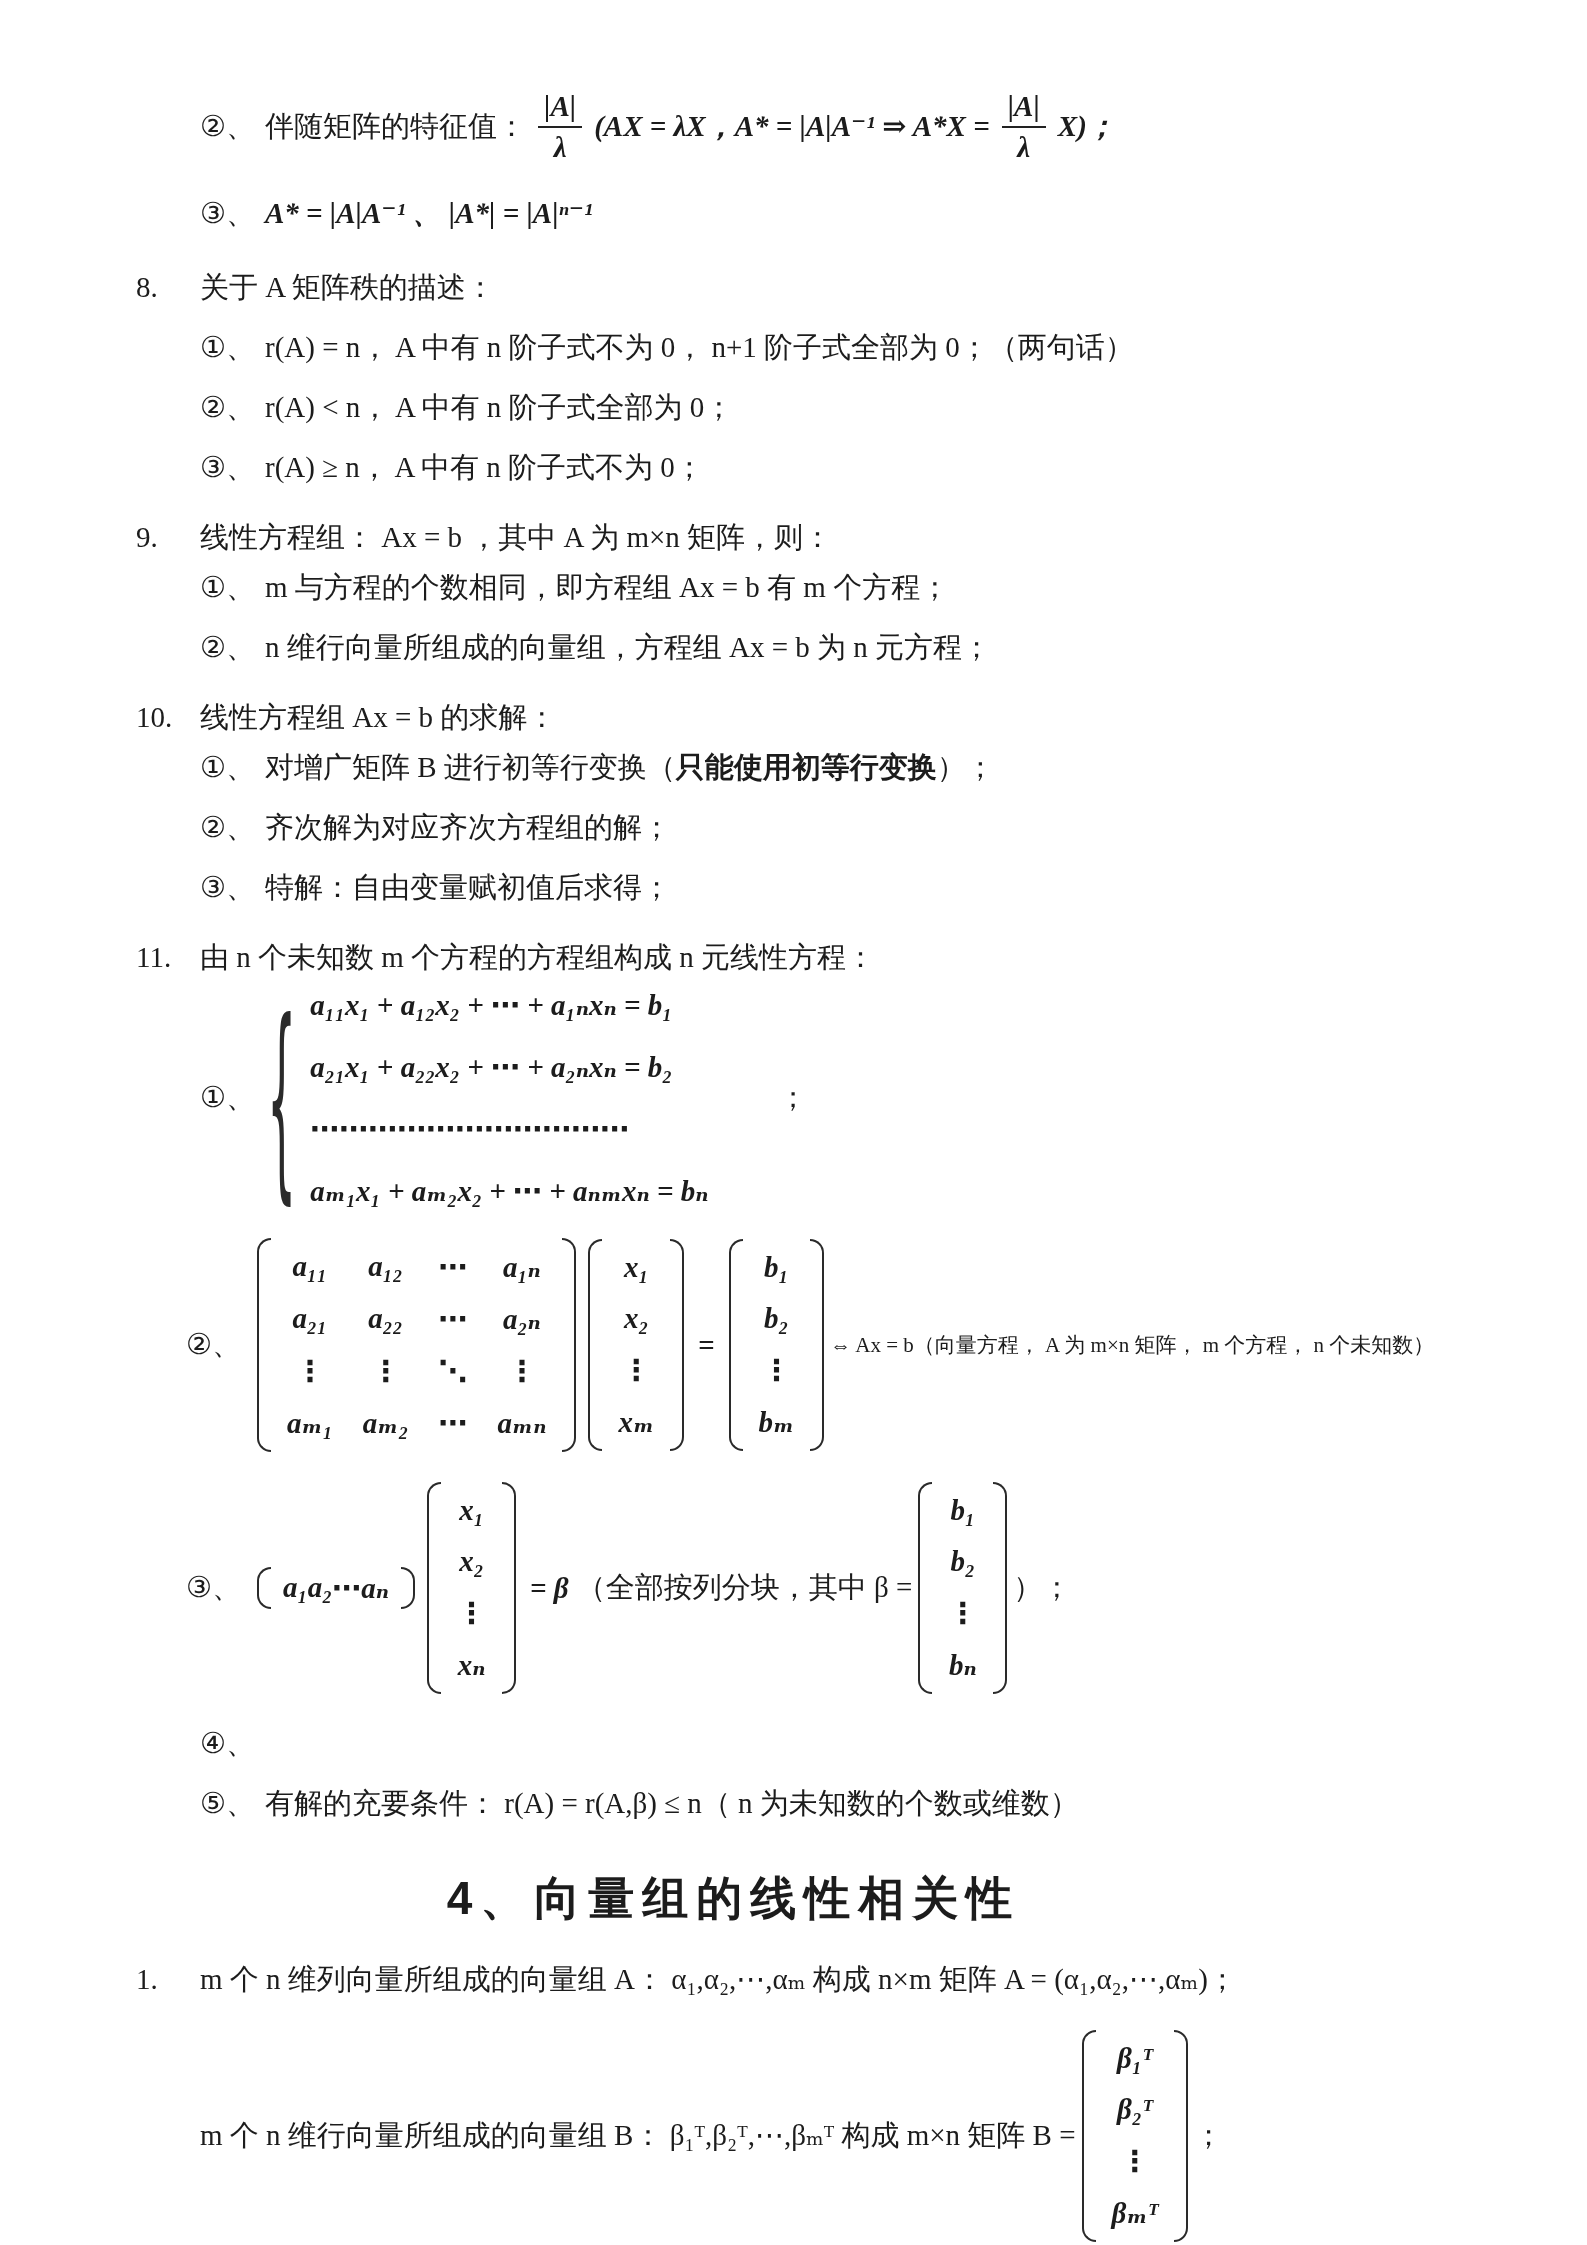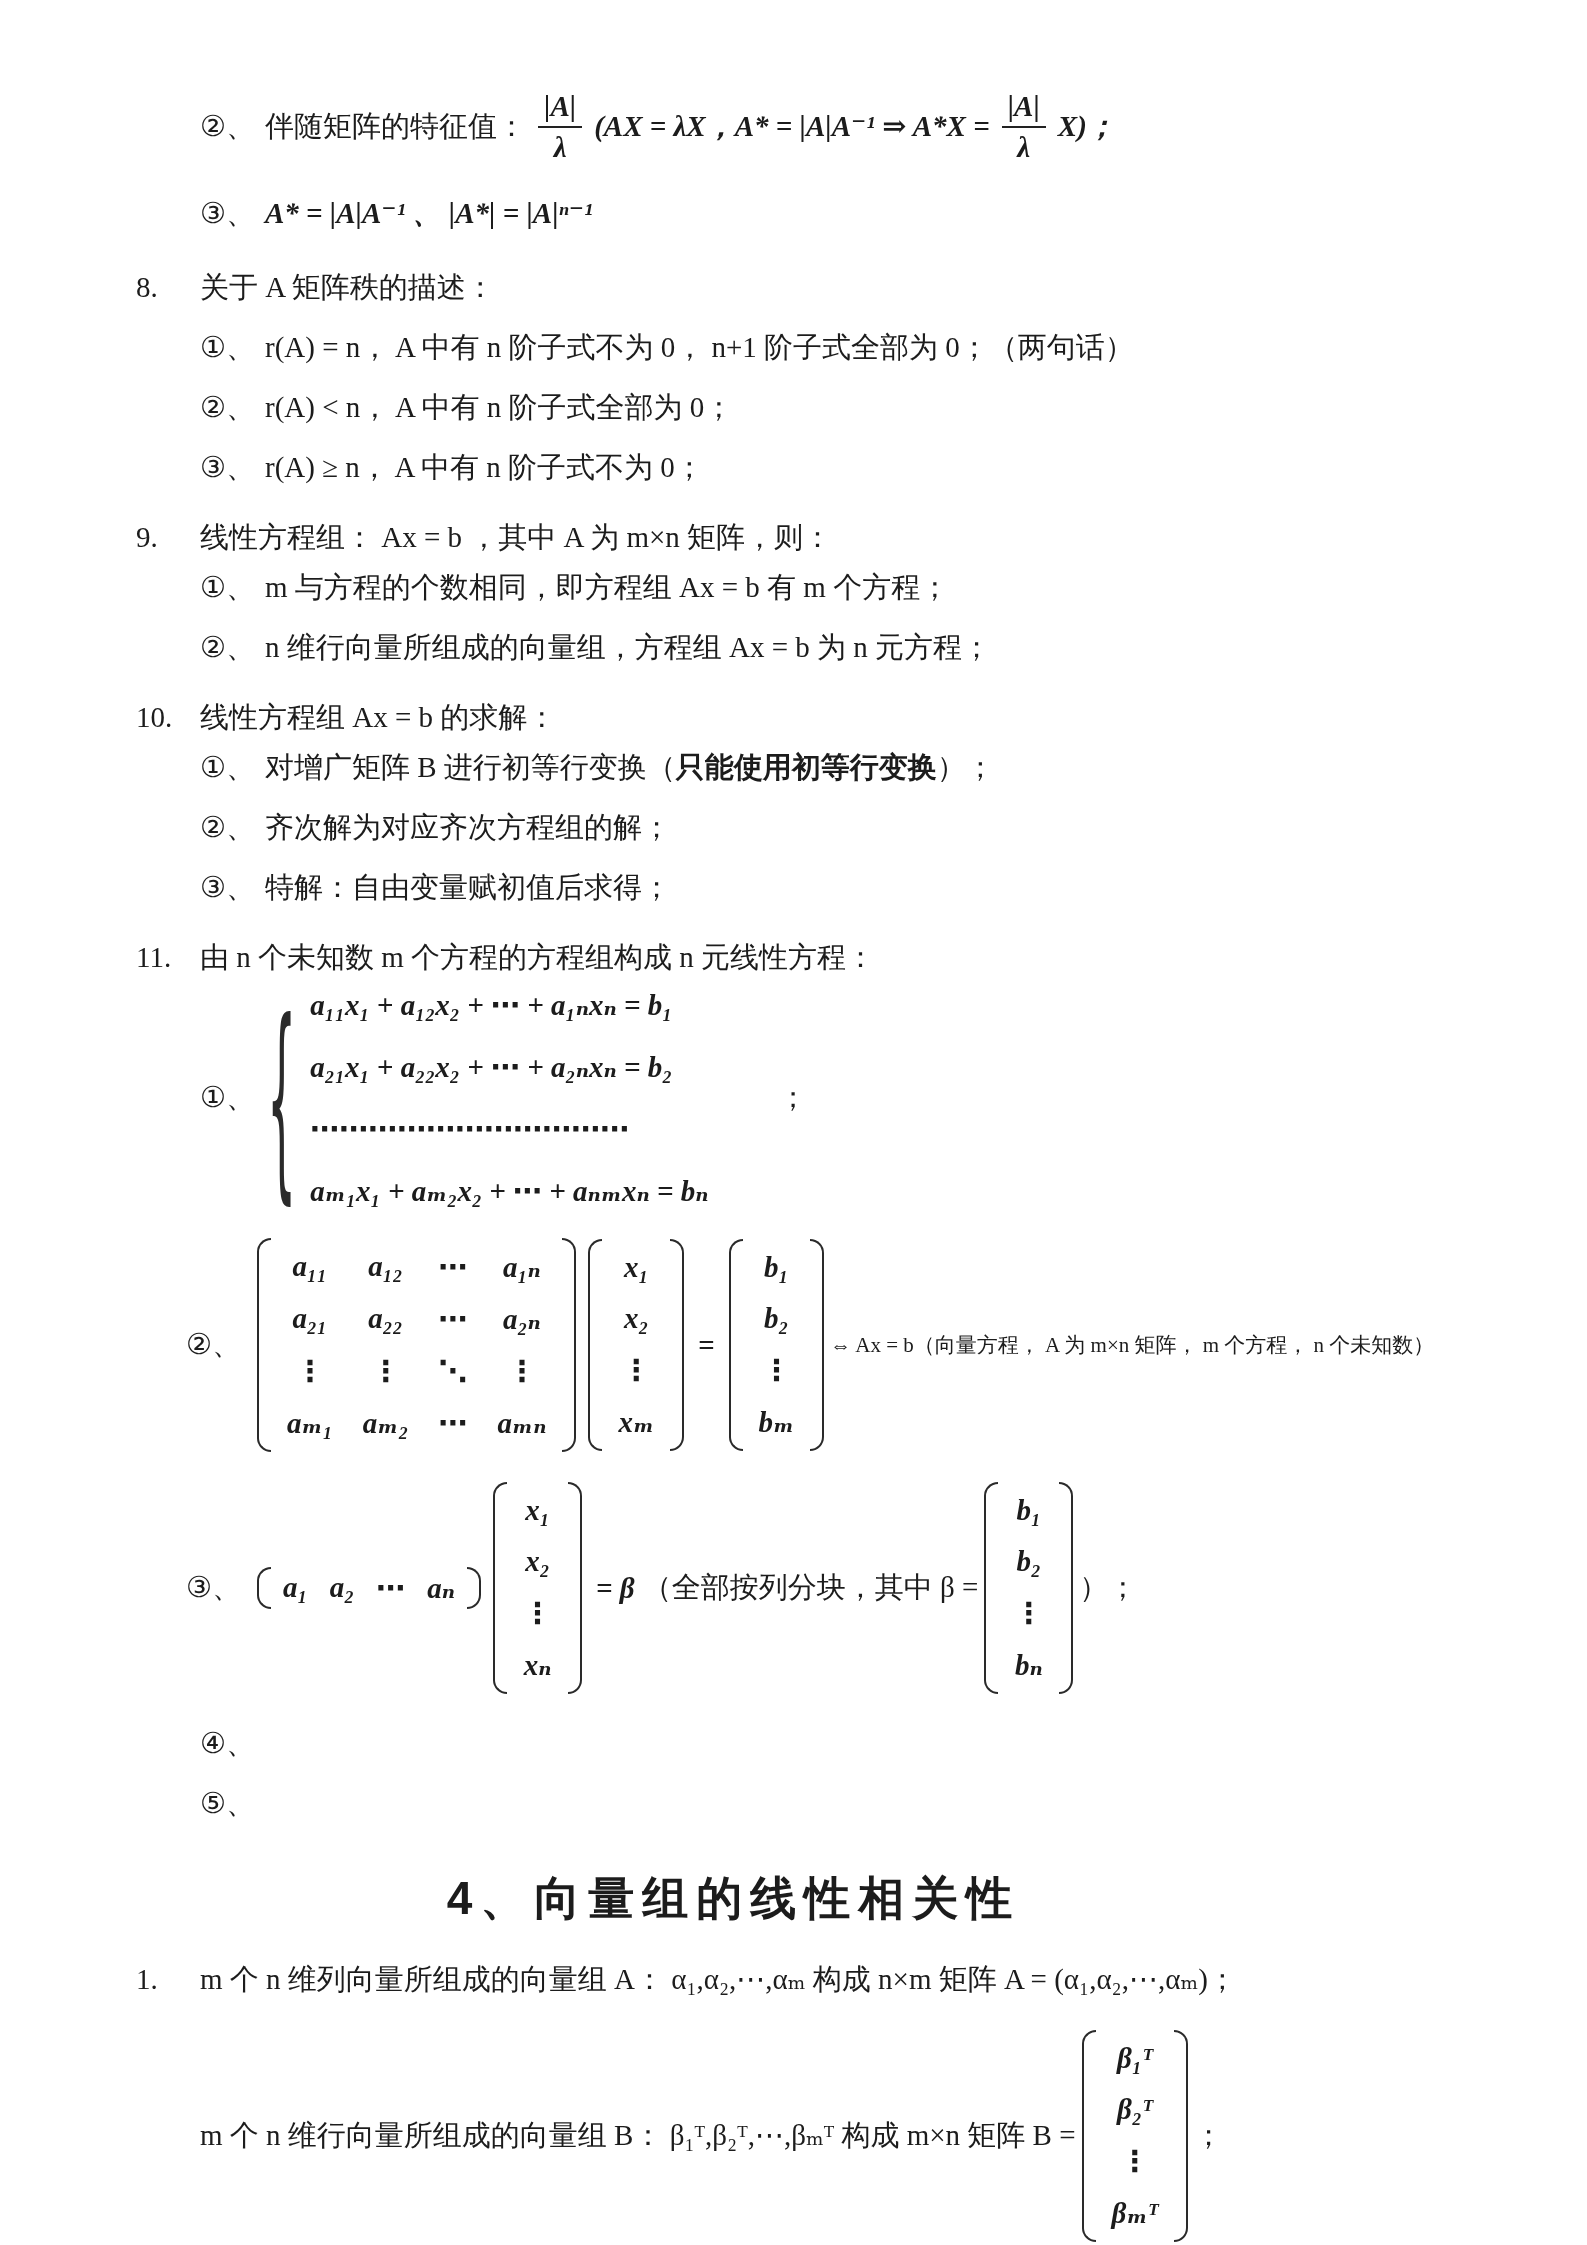--- a/index.html
+++ b/index.html
@@ -32,21 +32,21 @@
   .frac .fn { padding:0 6px 3px; border-bottom:2px solid #222; }
   .frac .fd { padding-top:3px; }
 
   
   .mat { display:inline-flex; align-items:stretch; margin:0 6px; }
   .paren { width:14px; border:2.5px solid #2a2a2a; }
   .pl { border-right:none; border-radius:22px 0 0 22px; }
   .pr { border-left:none;  border-radius:0 22px 22px 0; }
   .mbody { display:grid; padding:12px 16px; row-gap:18px; align-content:space-between; justify-items:center; }
   .g4 { grid-template-columns:repeat(4,auto); column-gap:30px; }
-  .g4s{ grid-template-columns:repeat(4,auto); column-gap:22px; }
+  .g4s{ grid-template-columns:repeat(4,auto); }
   .g1 { grid-template-columns:auto; }
   .rowvec .mbody { row-gap:0; padding:4px 12px; align-content:center; }
   .eq { margin:0 8px; }
 
   
   .brace { display:inline-block; font-family:"DejaVu Sans",sans-serif; font-size:46px;
            transform:scaleY(4.6); transform-origin:center; margin:0 14px 0 2px; color:#2a2a2a; }
   .sysrows { display:flex; flex-direction:column; row-gap:28px; }
   .sys-semi { margin-left:70px; }
 
@@ -234,20 +234,21 @@
     </span>
     <span>）；</span>
   </div>
 
   <div class="l2 sp8">
     <span class="marker">④、</span>
   </div>
 
   <div class="l2">
     <span class="marker">⑤、</span>
+    <span>有解的充要条件： r(A) = r(A,β) ≤ n（ n 为未知数的个数或维数）</span>
   </div>
 
   <div class="heading">4、向量组的线性相关性</div>
 
   <div class="l1 sp8">
     <span class="num">1.</span>
     <span>m 个 n 维列向量所组成的向量组 A： α₁,α₂,⋯,αₘ 构成 n×m 矩阵 A = (α₁,α₂,⋯,αₘ)；</span>
   </div>
   <div class="l2 sp8">
     <span>m 个 n 维行向量所组成的向量组 B： β₁ᵀ,β₂ᵀ,⋯,βₘᵀ 构成 m×n 矩阵 B =</span>

